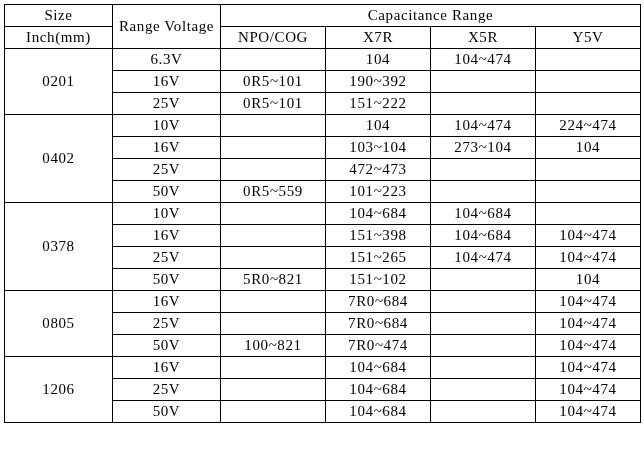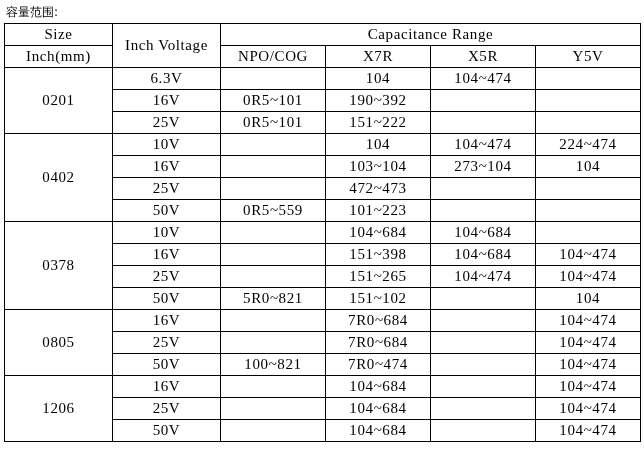--- a/index.html
+++ b/index.html
@@ -56,35 +56,34 @@
   .hdr-inch { height: 22px; }
   .size-cell { letter-spacing: 1px; }
   .rv-cell { letter-spacing: 0.8px; }
   .val { letter-spacing: 0.8px; }
 </style>
 </head>
 <body>
 
 <div id="page">
 
-  <div class="caption">容量范围:</div>
 
   <table class="spec">
     <colgroup>
       <col class="col-size">
       <col class="col-rv">
       <col class="col-npo">
       <col class="col-x7r">
       <col class="col-x5r">
       <col class="col-y5v">
     </colgroup>
     <thead>
       <tr>
         <th class="hdr-size">Size</th>
-        <th rowspan="2">Inch Voltage</th>
+        <th rowspan="2">Range Voltage</th>
         <th colspan="4">Capacitance Range</th>
       </tr>
       <tr>
         <th class="hdr-inch">Inch(mm)</th>
         <th>NPO/COG</th>
         <th>X7R</th>
         <th>X5R</th>
         <th>Y5V</th>
       </tr>
     </thead>

